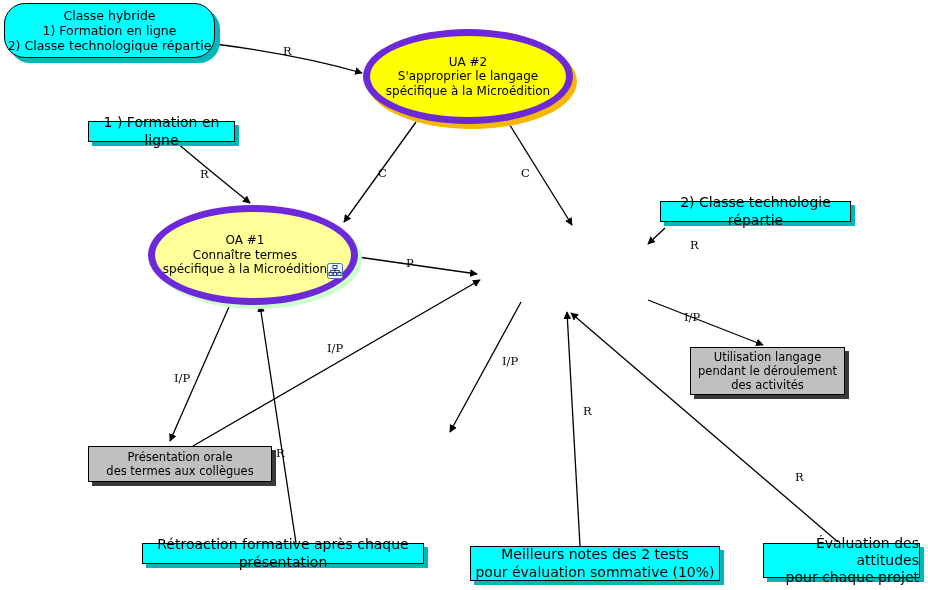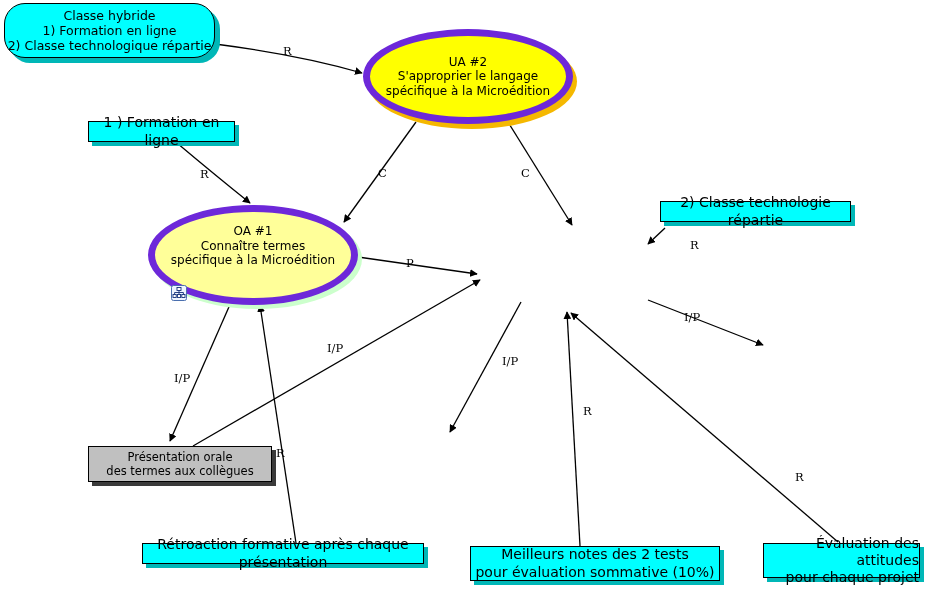--- a/index.html
+++ b/index.html
@@ -158,21 +158,21 @@
     <span>2) Classe technologie répartie</span>
   </div>
 
   <div class="node ellipse ell-ua" style="left:363px; top:29px; width:210px; height:95px;">
     <span class="ell-inner">UA #2
 S'approprier le langage
 spécifique à la Microédition</span>
   </div>
 
   <div class="node ellipse ell-oa" style="left:148px; top:205px; width:210px; height:100px;">
-    <div style="display:flex;flex-direction:column;position:relative;z-index:2;">
+    <div style="display:flex;flex-direction:row;align-items:center;position:relative;z-index:2;">
       <span class="ell-inner">OA #1
 Connaître termes
 spécifique à la Microédition</span>
       <span class="org-icon">
         <svg width="16" height="16" viewBox="0 0 16 16">
           <rect x="0.5" y="0.5" width="15" height="15" rx="2" fill="#eef4ff" stroke="#4a6fae" stroke-width="1"></rect>
           <rect x="6" y="2.5" width="4" height="3" fill="#ffffff" stroke="#12307a" stroke-width="0.9"></rect>
           <path d="M8 5.5 L8 7.5 M3.6 7.5 L12.4 7.5 M3.6 7.5 L3.6 9.5 M8 7.5 L8 9.5 M12.4 7.5 L12.4 9.5" stroke="#12307a" stroke-width="0.9" fill="none"></path>
           <rect x="2" y="9.5" width="3.2" height="3" fill="#ffffff" stroke="#12307a" stroke-width="0.9"></rect>
           <rect x="6.4" y="9.5" width="3.2" height="3" fill="#ffffff" stroke="#12307a" stroke-width="0.9"></rect>
@@ -182,20 +182,25 @@
     </div>
   </div>
 
 
   <div class="node grey-box" style="left:88px; top:446px; width:184px; height:36px;">
     <span>Présentation orale
 des termes aux collègues</span>
   </div>
 
 
+  <div class="node grey-box" style="left:690px; top:347px; width:155px; height:48px;">
+    <span>Utilisation langage
+pendant le déroulement
+des activités</span>
+  </div>
 
   <div class="node cyan-box" style="left:142px; top:543px; width:282px; height:21px;">
     <span>Rétroaction formative après chaque présentation</span>
   </div>
 
   <div class="node cyan-box" style="left:470px; top:546px; width:250px; height:35px;">
     <span>Meilleurs notes des 2 tests
 pour évaluation sommative (10%)</span>
   </div>
 

